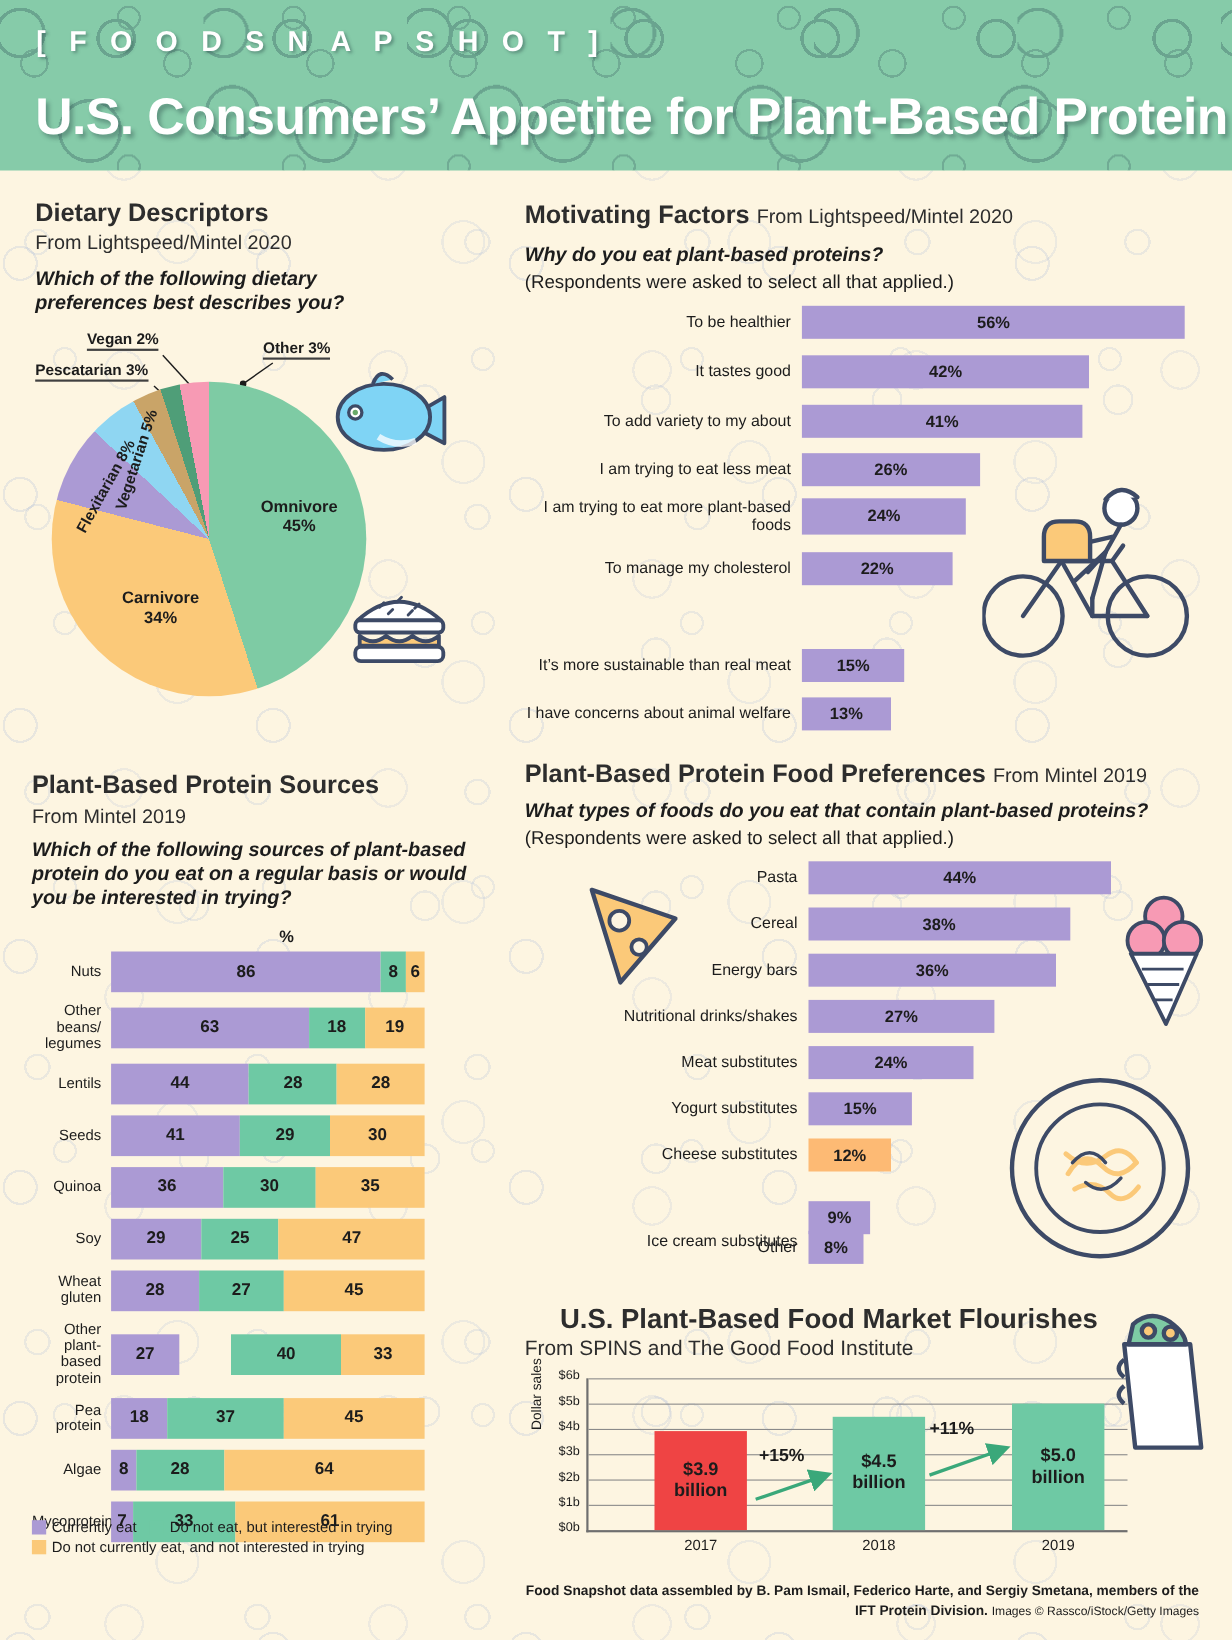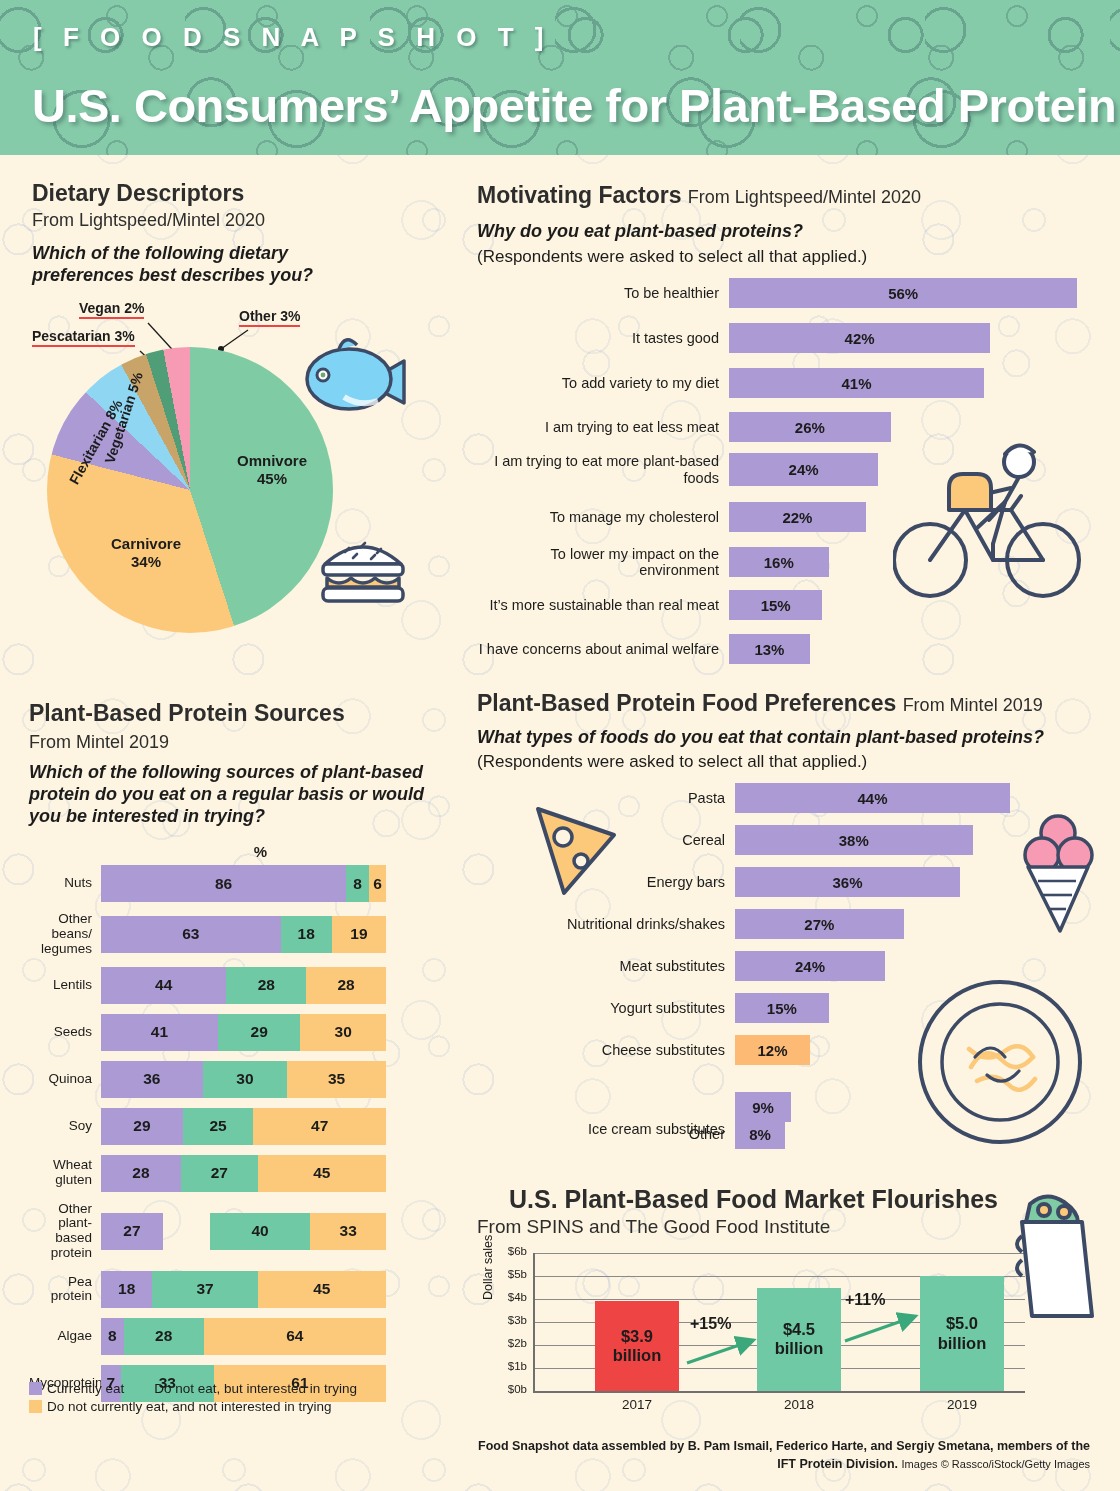--- a/index.html
+++ b/index.html
@@ -70,21 +70,21 @@
       #7ecba4   0deg 162deg,
       #fbc979 162deg 284.4deg,
       #ab9ad4 284.4deg 313.2deg,
       #8fd6f2 313.2deg 331.2deg,
       #c9a468 331.2deg 342deg,
       #4f9e78 342deg 349.2deg,
       #f79ab4 349.2deg 360deg);
   }
   .pie-in-label { position:absolute; text-align:center; font-size:15px; font-weight:bold; color:#1c1c1c; line-height:1.2; }
   .pie-rot { position:absolute; font-size:14px; font-weight:bold; color:#1c1c1c; white-space:nowrap; }
-  .call-label { position:absolute; font-size:14px; font-weight:bold; color:#1c1c1c; white-space:nowrap; border-bottom:2px solid #ef4444; padding-bottom:1px; }
+  .call-label { position:absolute; font-size:14px; font-weight:bold; color:#1c1c1c; white-space:nowrap; border-bottom:2px solid #404040; padding-bottom:1px; }
 
   
   .hbar-row { position:relative; display:flex; align-items:center; }
   .hbar-lab { text-align:right; font-size:14.5px; color:#1c1c1c; line-height:1.12; flex:0 0 auto; padding-right:10px; }
   .hbar { background:#ab9ad4; height:30px; display:flex; align-items:center; justify-content:center; }
   .hbar span { font-size:15px; font-weight:bold; color:#1c1c1c; }
 
   
   .sb-row { position:relative; display:flex; align-items:center; margin-bottom:10px; }
   .sb-lab { width:72px; text-align:right; padding-right:9px; font-size:13.5px; color:#1c1c1c; line-height:1.1; }
@@ -198,47 +198,41 @@
           <span>56%</span>
         </div>
       </div>
       <div class="hbar-row" style="position: absolute; left: 0px; top: 45px; width: 100%;">
         <div class="hbar-lab" style="width: 252px;">It tastes good</div>
         <div class="hbar" style="width: 261.24px; background: rgb(171, 154, 212); height: 30px;">
           <span>42%</span>
         </div>
       </div>
       <div class="hbar-row" style="position: absolute; left: 0px; top: 90px; width: 100%;">
-        <div class="hbar-lab" style="width: 252px;">To add variety to my diet</div>
+        <div class="hbar-lab" style="width: 252px;">To add variety to my about</div>
         <div class="hbar" style="width: 255.02px; background: rgb(171, 154, 212); height: 30px;">
           <span>41%</span>
         </div>
       </div>
       <div class="hbar-row" style="position: absolute; left: 0px; top: 134px; width: 100%;">
         <div class="hbar-lab" style="width: 252px;">I am trying to eat less meat</div>
         <div class="hbar" style="width: 161.72px; background: rgb(171, 154, 212); height: 30px;">
           <span>26%</span>
         </div>
       </div>
       <div class="hbar-row" style="position: absolute; left: 0px; top: 175px; width: 100%;">
         <div class="hbar-lab" style="width: 252px;">I am trying to eat more plant-based foods</div>
         <div class="hbar" style="width: 149.28px; background: rgb(171, 154, 212); height: 33px;">
           <span>24%</span>
         </div>
       </div>
       <div class="hbar-row" style="position: absolute; left: 0px; top: 224px; width: 100%;">
         <div class="hbar-lab" style="width: 252px;">To manage my cholesterol</div>
         <div class="hbar" style="width: 136.84px; background: rgb(171, 154, 212); height: 30px;">
           <span>22%</span>
-        </div>
-      </div>
-      <div class="hbar-row" style="position: absolute; left: 0px; top: 268px; width: 100%;">
-        <div class="hbar-lab" style="width: 252px;">To lower my impact on the environment</div>
-        <div class="hbar" style="width: 99.52px; background: rgb(171, 154, 212); height: 30px;">
-          <span>16%</span>
         </div>
       </div>
       <div class="hbar-row" style="position: absolute; left: 0px; top: 312px; width: 100%;">
         <div class="hbar-lab" style="width: 252px;">It’s more sustainable than real meat</div>
         <div class="hbar" style="width: 93.3px; background: rgb(171, 154, 212); height: 30px;">
           <span>15%</span>
         </div>
       </div>
       <div class="hbar-row" style="position: absolute; left: 0px; top: 356px; width: 100%;">
         <div class="hbar-lab" style="width: 252px;">I have concerns about animal welfare</div>

